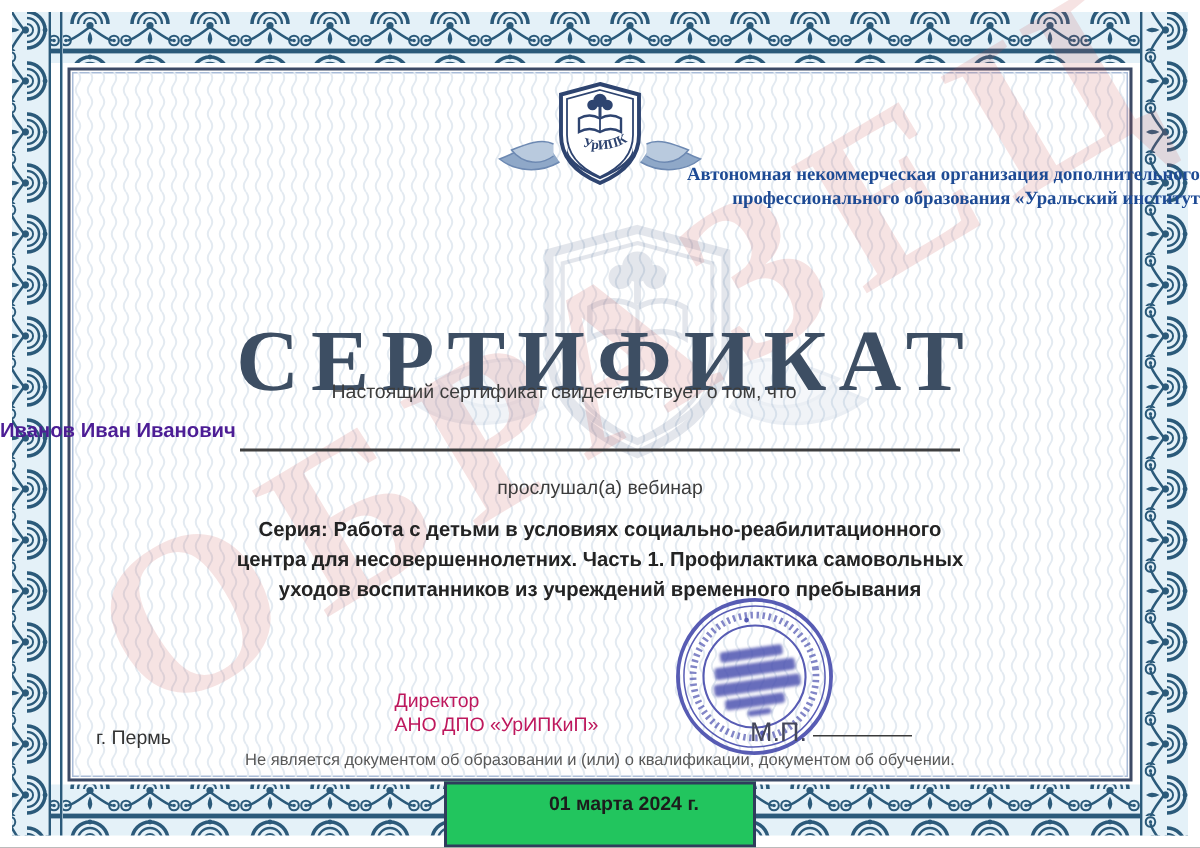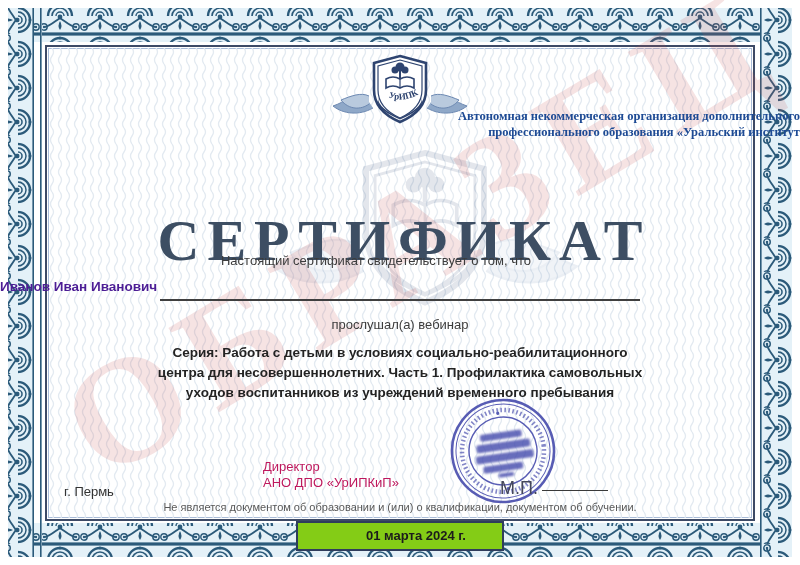--- a/index.html
+++ b/index.html
@@ -51,22 +51,22 @@
   .signatory { position:absolute; left:263px; top:459px; font-size:13px; line-height:15.5px;
     color:#be185d; z-index:2; }
   .signatory span { display:block; }
   .stamp { position:absolute; left:448px; top:396px; z-index:2; opacity:0.92; }
   .seal-mark { position:absolute; left:500px; top:478px; font-size:18px; color:#44475a; z-index:3; }
   .sig-line { position:absolute; left:542px; top:490px; width:66px; height:0;
     border-top:1.5px solid #3a3a3a; z-index:3; }
   .disclaimer { position:absolute; left:0; top:501px; width:800px; text-align:center;
     font-size:11px; color:#585858; z-index:2; }
   .date-box {
-    position:absolute; left:296px; top:521px; width:208px; height:30px;
-    background:#84cc16; border:2px solid #2f3d5c; z-index:4;
+    position:absolute; left:296px; top:521px; width:208px; height:44px;
+    background:#22c55e; border:2px solid #2f3d5c; z-index:4;
     text-align:center; line-height:26px; font-size:13px; font-weight:bold; color:#1c1c1c;padding-left:32px;
   }
 </style>
 </head>
 <body>
 
 <div class="page">
 
   <svg class="border-svg" width="800" height="565">
     <defs>

